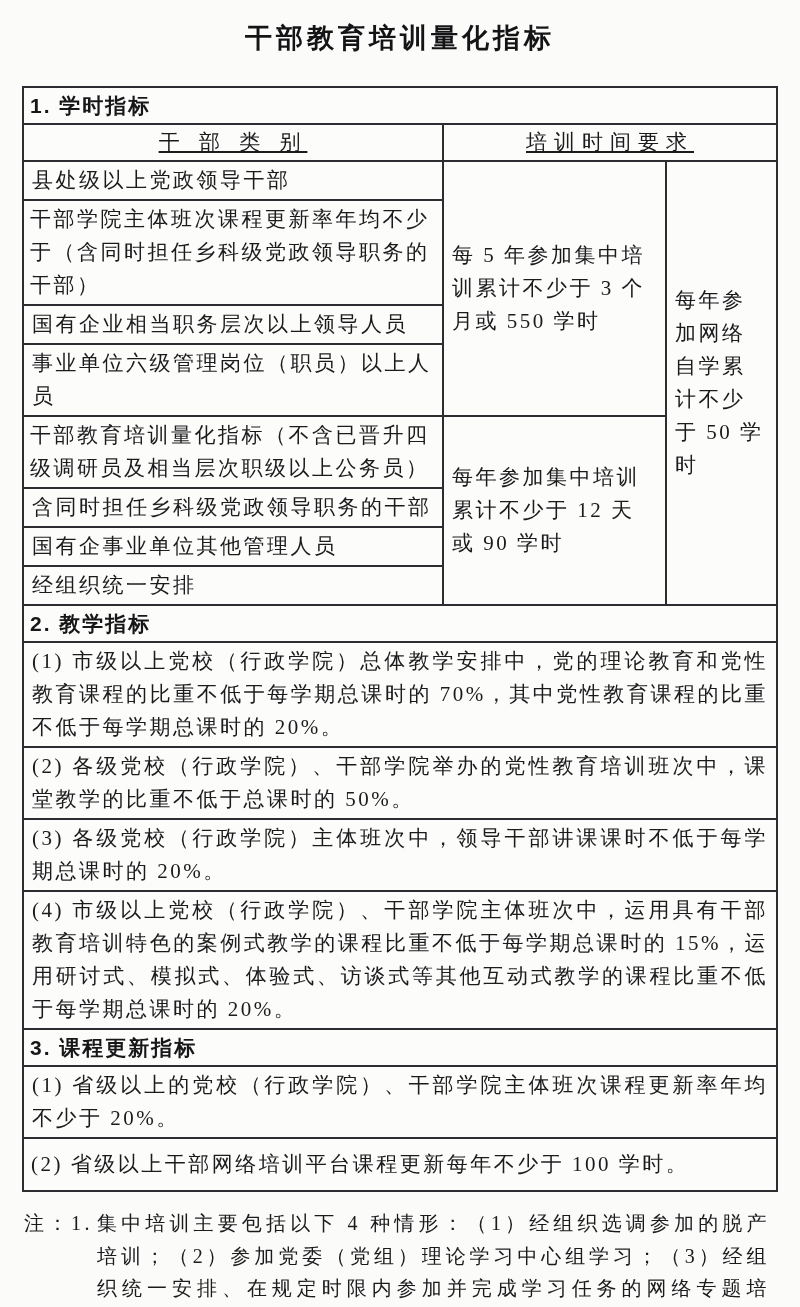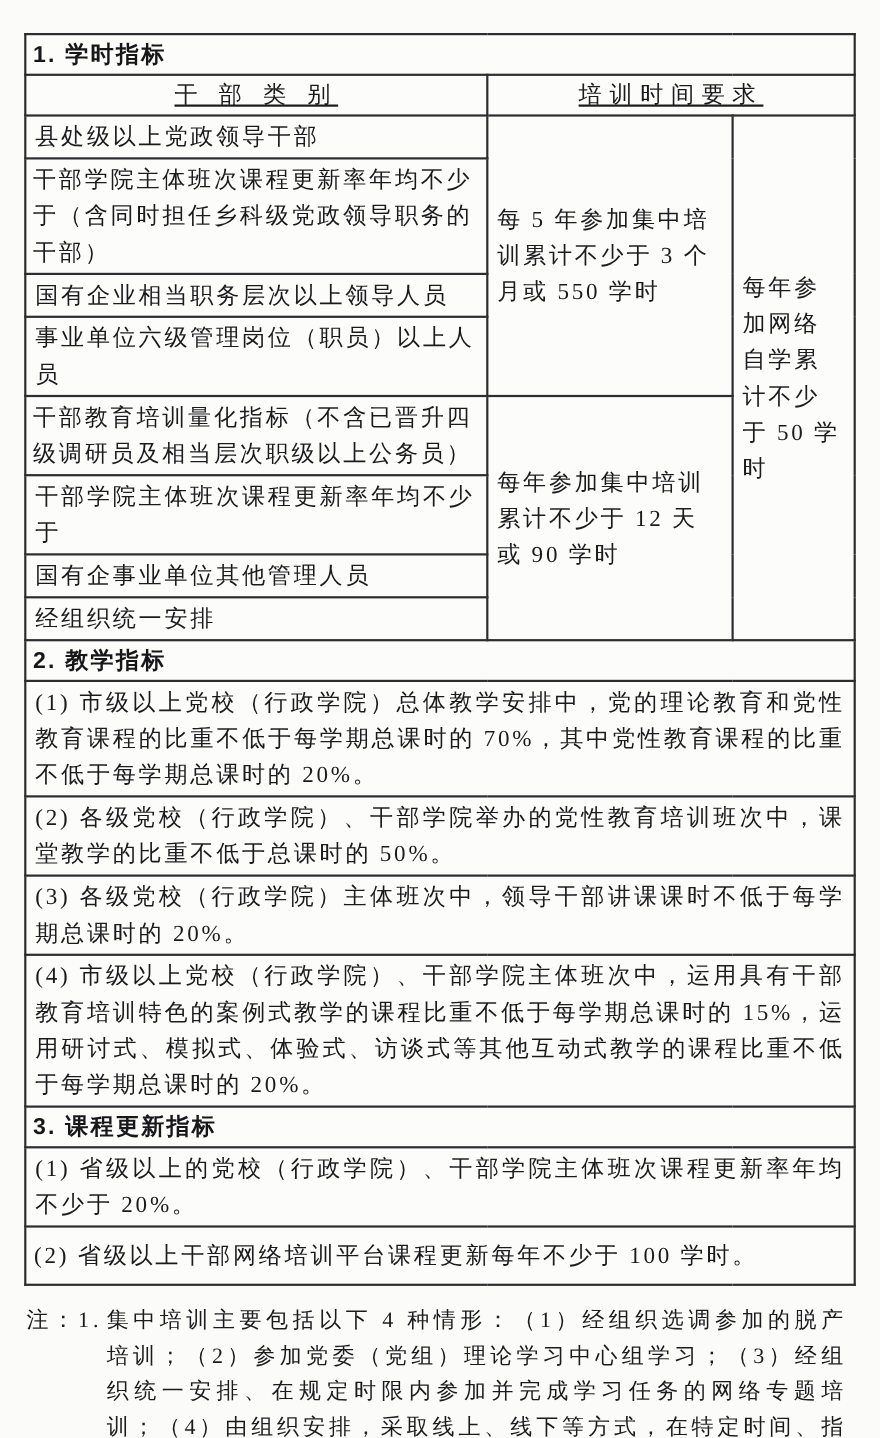--- a/index.html
+++ b/index.html
@@ -74,20 +74,21 @@
   .note-row{display:flex;align-items:flex-start;}
   .note-label{flex:0 0 42px;}
   .note-num{flex:0 0 26px;}
   .note-text{flex:1 1 auto;text-align:justify;}
 </style>
 </head>
 <body>
 
 <div class="page">
 
+  <h1 class="doc-title">干部教育培训量化指标</h1>
 
   <table class="indicator">
     <colgroup>
         <col class="c1">
         <col class="c2">
         <col class="c3">
       </colgroup>
 
     <tbody>
         <tr class="sec-heading">
@@ -110,21 +111,21 @@
       <td class="cat">国有企业相当职务层次以上领导人员</td>
     </tr>
     <tr>
       <td class="cat">事业单位六级管理岗位（职员）以上人员</td>
     </tr>
     <tr>
       <td class="cat two-line">干部教育培训量化指标（不含已晋升四级调研员及相当层次职级以上公务员）</td>
       <td class="req" rowspan="4">每年参加集中培训累计不少于 12 天或 90 学时</td>
     </tr>
     <tr>
-      <td class="cat">干部学院主体班次课程更新率年均不少于</td>
+      <td class="cat">含同时担任乡科级党政领导职务的干部</td>
     </tr>
     <tr>
       <td class="cat">国有企事业单位其他管理人员</td>
     </tr>
     <tr>
       <td class="cat">经组织统一安排</td>
     </tr>
 
     <tr class="sec-heading">
       <td colspan="3">2. 教学指标</td>

